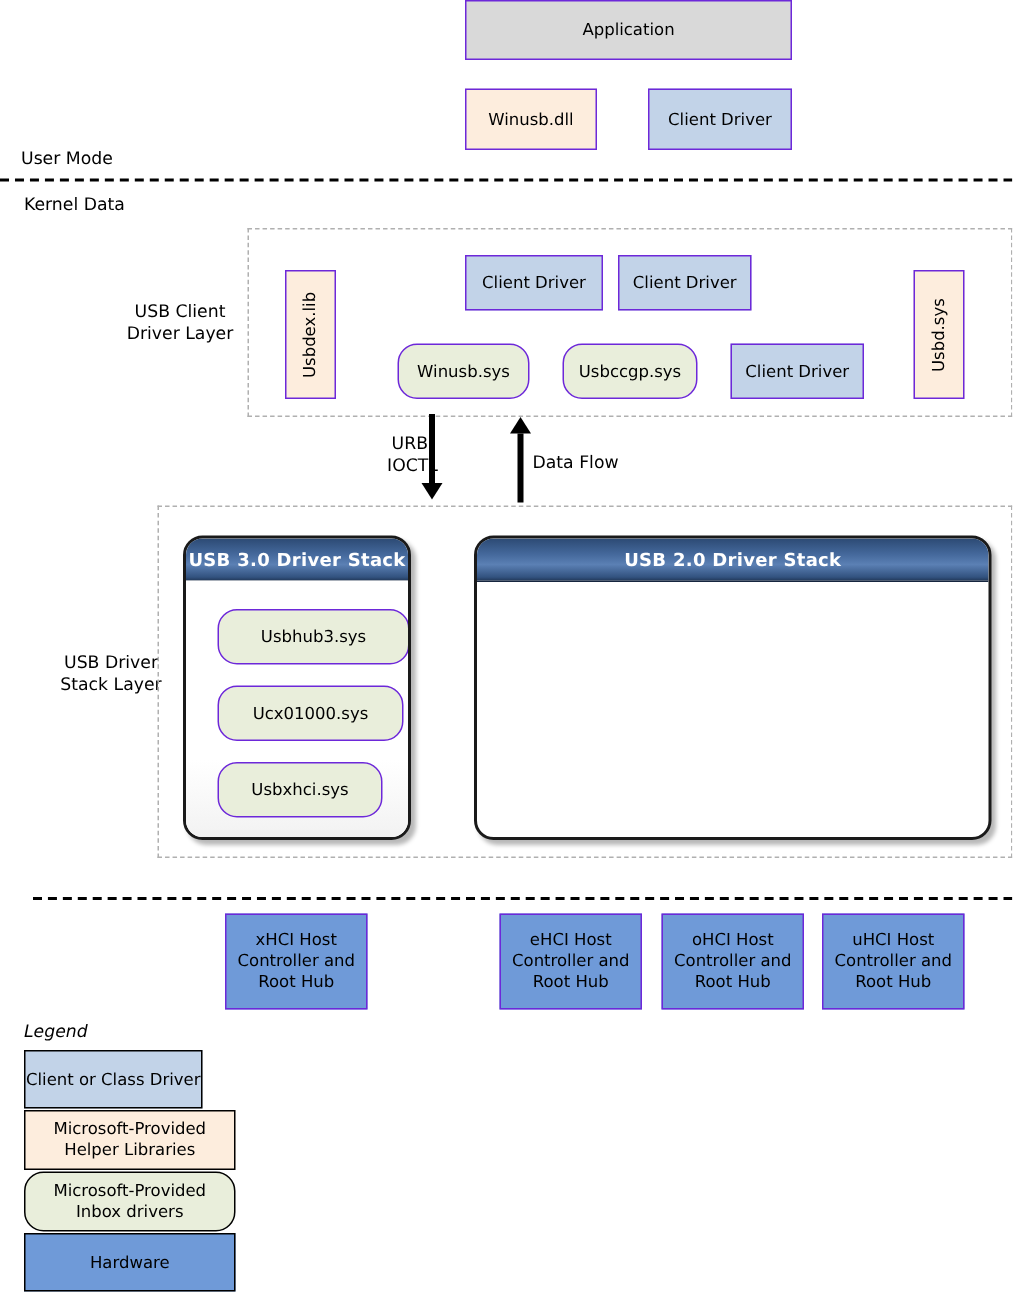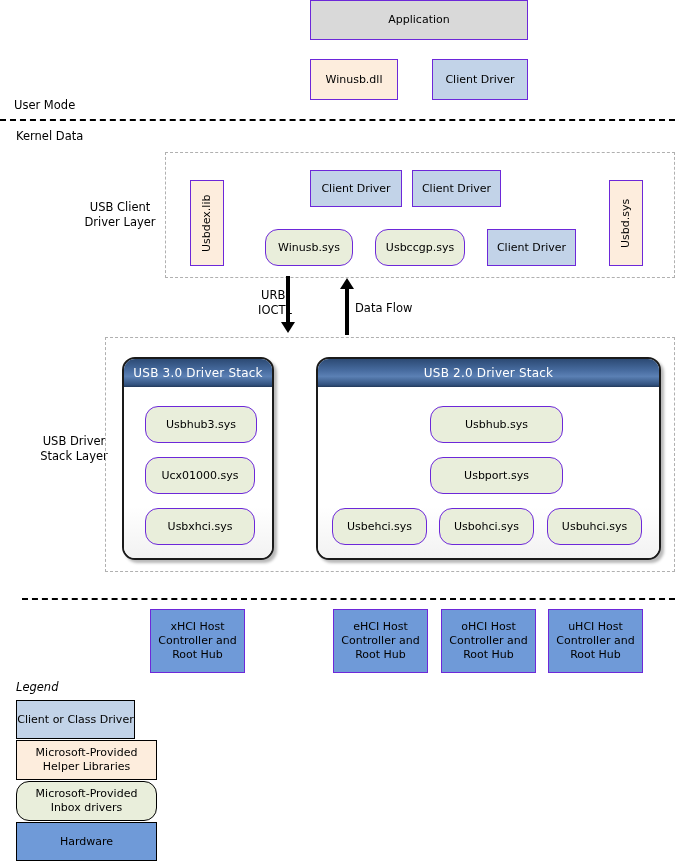--- a/index.html
+++ b/index.html
@@ -89,21 +89,21 @@
     left: 0; right: 0; top: 0;
     height: 28px;
     background: linear-gradient(to bottom,
                 #2c4a74 0%,
                 #45699c 38%,
                 #5b80b4 62%,
                 #32527f 92%,
                 #22395a 100%);
     color: #ffffff;
     font-size: 12px;
-    font-weight: normal;
+    font-weight: bold;
     display: flex;
     align-items: center;
     justify-content: center;
     letter-spacing: 0.2px;
     border-bottom: 1px solid #16263f;
   }
   .stack-body {
     position: absolute;
     left: 0; right: 0; top: 28px; bottom: 0;
     background: linear-gradient(to bottom, #ffffff 0%, #ffffff 70%, #f2f2f2 100%);
@@ -212,51 +212,34 @@
   <div class="label" style="left:355px; top:301px;">Data Flow</div>
 
   <div class="label center" style="left:14px; top:434px; width:120px;">USB Driver
 Stack Layer</div>
 
   <div class="group" style="left:105px; top:337px; width:570px; height:235px;"></div>
 
   <div class="stack" style="left:122px; top:357px; width:152px; height:203px;">
     <div class="stack-header">USB 3.0 Driver Stack</div>
     <div class="stack-body">
-      <div class="box fill-inbox" style="left:21px; top:19px; width:112px; height:37px;">
+      <div class="box fill-inbox" style="left:21px; top:19px; width:128px; height:37px;">
         <span>Usbhub3.sys</span>
       </div>
-      <div class="box fill-inbox" style="left:21px; top:70px; width:110px; height:37px;text-align:center;">
+      <div class="box fill-inbox" style="left:21px; top:70px; width:124px; height:37px;text-align:center;">
         <span>Ucx01000.sys</span>
       </div>
       <div class="box fill-inbox" style="left:21px; top:121px; width:110px; height:37px;">
         <span>Usbxhci.sys</span>
       </div>
     </div>
   </div>
 
   <div class="stack" style="left:316px; top:357px; width:345px; height:203px;">
     <div class="stack-header">USB 2.0 Driver Stack</div>
-    <div class="stack-body">
-      <div class="box fill-inbox" style="left:112px; top:19px; width:133px; height:37px;">
-        <span>Usbhub.sys</span>
-      </div>
-      <div class="box fill-inbox" style="left:112px; top:70px; width:133px; height:37px;">
-        <span>Usbport.sys</span>
-      </div>
-      <div class="box fill-inbox" style="left:14px; top:121px; width:95px; height:37px;">
-        <span>Usbehci.sys</span>
-      </div>
-      <div class="box fill-inbox" style="left:121px; top:121px; width:95px; height:37px;">
-        <span>Usbohci.sys</span>
-      </div>
-      <div class="box fill-inbox" style="left:229px; top:121px; width:95px; height:37px;">
-        <span>Usbuhci.sys</span>
-      </div>
-    </div>
   </div>
 
   <div class="hsep" style="left:22px; top:598px; width:653px;"></div>
 
   <div class="box fill-hw" style="left:150px; top:609px; width:95px; height:64px; white-space:pre-line;">
     <span>xHCI Host
 Controller and
 Root Hub</span>
   </div>
 

